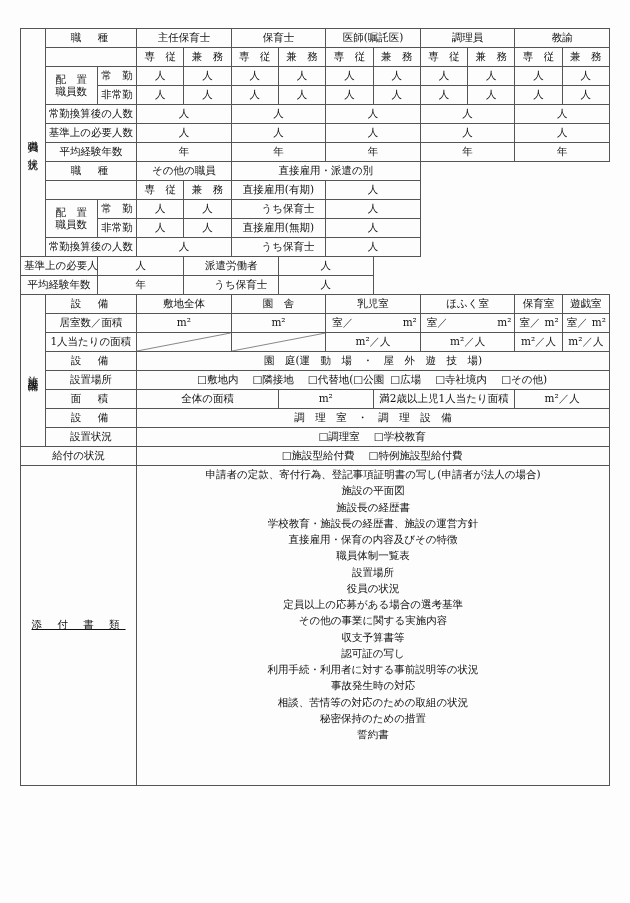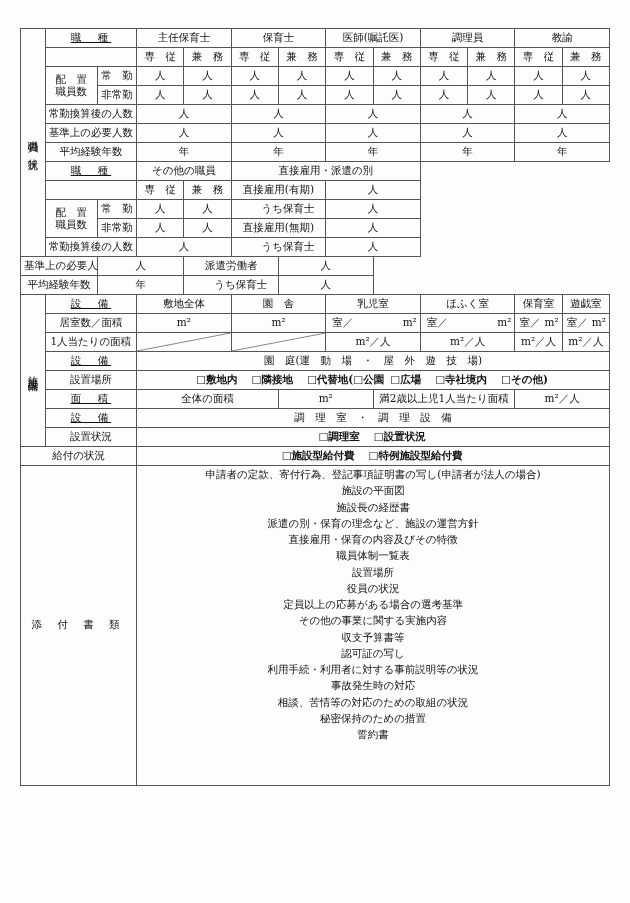--- a/index.html
+++ b/index.html
@@ -35,40 +35,41 @@
     writing-mode:vertical-rl;
     text-orientation:upright;
     letter-spacing:2px;
     font-size:10.5px;
     text-align:center;
     vertical-align:middle;
   }
   .lbl-right{text-align:right;padding-right:8px;}
   .unit{text-align:right;padding-right:6px;}
   .lft{text-align:left;padding-left:5px;}
-  .spread2{letter-spacing:3px;text-decoration:underline;}
+  .spread2{letter-spacing:3px;}
   .diag{position:relative;padding:0;}
   .diag svg{position:absolute;left:0;top:0;width:100%;height:100%;display:block;}
   td.attach-label{
     text-align:center;
     letter-spacing:6px;
     vertical-align:middle;
     padding-left:6px;
+    text-decoration:underline;
   }
   td.attach-body{
     text-align:left;
     vertical-align:top;
     padding:6px 3px 6px 8px;
     line-height:1.55;
     height:auto;
     margin-top:36px;
   }
   td.attach-body div{white-space:nowrap;}
   .ch-row{letter-spacing:0px;}
-  .ch-row span{margin-right:14px;white-space:nowrap;font-weight:bold;}
+  .ch-row span{margin-right:14px;white-space:nowrap;}
   .ch-row span:last-child{margin-right:2px;}
 </style>
 </head>
 <body>
 
 <div id="sheet">
   <table class="form">
     <colgroup>
       <col style="width:24px">
       <col style="width:51px">
@@ -267,38 +268,38 @@
       <td colspan="3">満2歳以上児1人当たり面積</td>
       <td colspan="2" class="unit m2">m²／人</td>
     </tr>
     <tr>
       <td colspan="2" class="lbl-right spread2">設　備</td>
       <td colspan="10">調　理　室　・　調　理　設　備</td>
     </tr>
     <tr>
       <td colspan="2">設置状況</td>
       <td colspan="10" class="ch-row">
-        <span>□調理室</span><span>□設置状況</span>
+        <span>□調理室</span><span>□学校教育</span>
       </td>
     </tr>
 
     <tr>
       <td colspan="3">給付の状況</td>
       <td colspan="10" class="ch-row">
         <span>□施設型給付費</span><span>□特例施設型給付費</span>
       </td>
     </tr>
 
     <tr>
       <td colspan="3" class="attach-label">添 付 書 類</td>
       <td colspan="10" class="attach-body">
         <div>申請者の定款、寄付行為、登記事項証明書の写し(申請者が法人の場合)</div>
         <div>施設の平面図</div>
         <div>施設長の経歴書</div>
-        <div>派遣の別・保育の理念など、施設の運営方針</div>
+        <div>学校教育・施設長の経歴書、施設の運営方針</div>
         <div>直接雇用・保育の内容及びその特徴</div>
         <div>職員体制一覧表</div>
         <div>設置場所</div>
         <div>役員の状況</div>
         <div>定員以上の応募がある場合の選考基準</div>
         <div>その他の事業に関する実施内容</div>
         <div>収支予算書等</div>
         <div>認可証の写し</div>
         <div>利用手続・利用者に対する事前説明等の状況</div>
         <div>事故発生時の対応</div>

